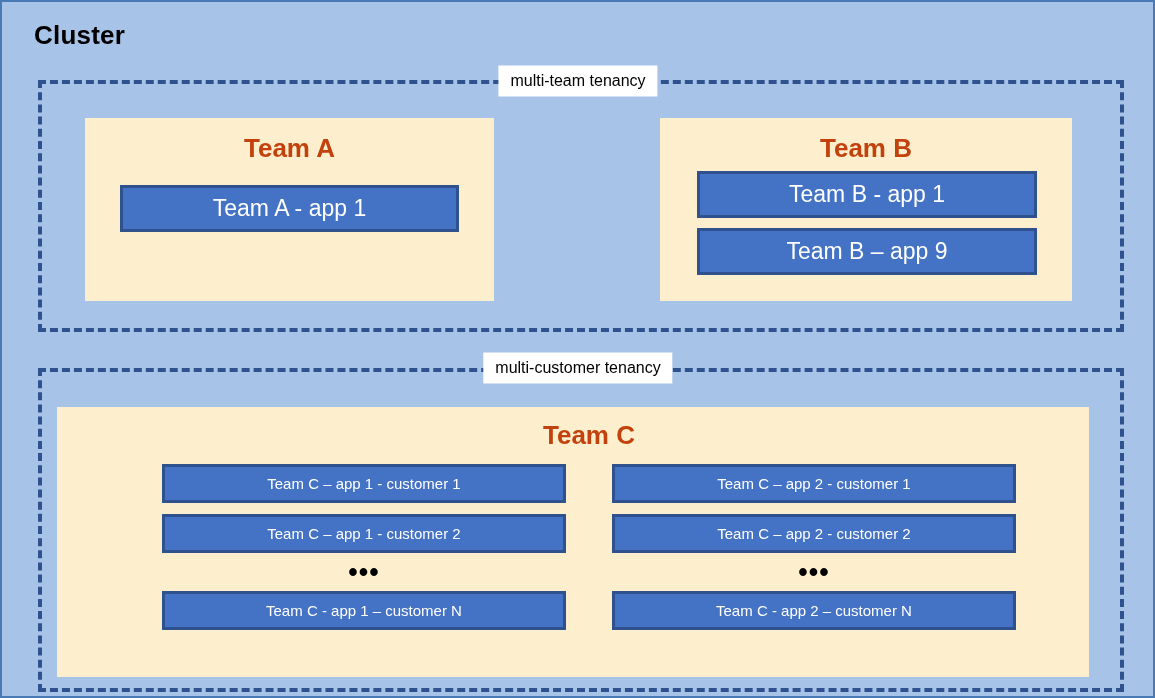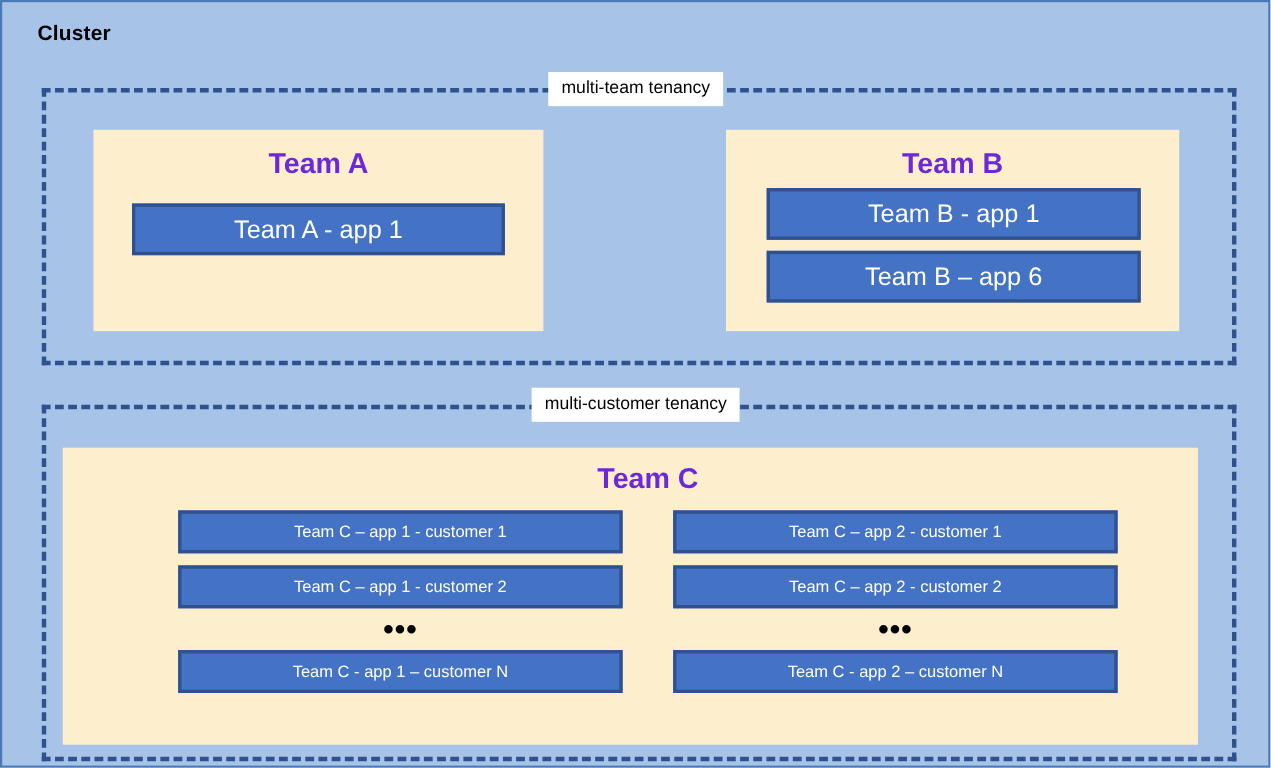--- a/index.html
+++ b/index.html
@@ -16,21 +16,21 @@
     height: 698px;
     box-sizing: border-box;
     background: #A7C3E8;
     border: 2px solid #4a7ab5;
     overflow: hidden;
   }
   .cluster-title {
     position: absolute;
     left: 32px;
     top: 18px;
-    font-size: 19px;
+    font-size: 26px;
     font-weight: bold;
     color: #000000;
     letter-spacing: 0.2px;
   }
   
   .tenancy {
     position: absolute;
     box-sizing: border-box;
     border: 4px dashed #2F528F;
     background: transparent;
@@ -88,21 +88,21 @@
     left: 55px;
     top: 405px;
     width: 1032px;
     height: 270px;
     padding-left: 32px;
   }
   .team-heading {
     text-align: center;
     font-size: 26px;
     font-weight: bold;
-    color: #6d28d9;
+    color: #c2410c;
     padding-top: 16px;
     line-height: 1.1;
   }
   #team-c-box .team-heading {
     font-size: 26px;
     padding-top: 14px;
   }
   .app-box {
     box-sizing: border-box;
     background: #4472C4;
@@ -173,21 +173,21 @@
     <div class="team-heading">Team A</div>
     <div id="team-a-apps">
       <div class="app-box">Team A - app 1</div>
     </div>
   </div>
 
   <div class="team-box" id="team-b-box">
     <div class="team-heading">Team B</div>
     <div id="team-b-apps">
       <div class="app-box">Team B - app 1</div>
-      <div class="app-box">Team B – app 6</div>
+      <div class="app-box">Team B – app 9</div>
     </div>
   </div>
 
   <div class="tenancy" id="tenancy-multi-customer"></div>
 
   <div class="tenancy-label" id="label-multi-customer">multi-customer tenancy</div>
 
   <div class="team-box" id="team-c-box">
     <div class="team-heading">Team C</div>
 

